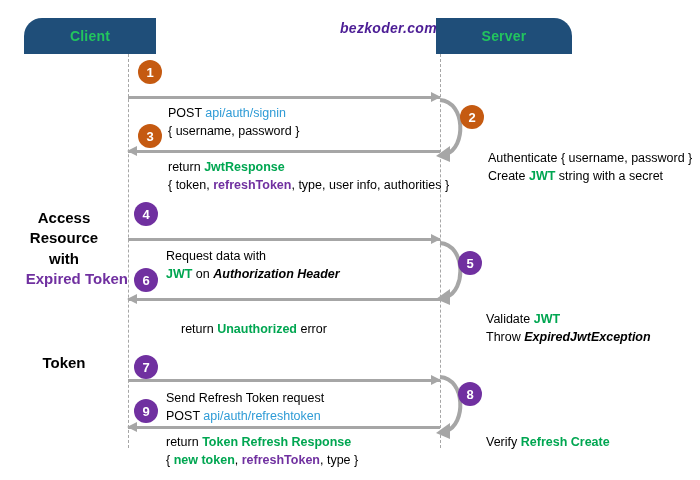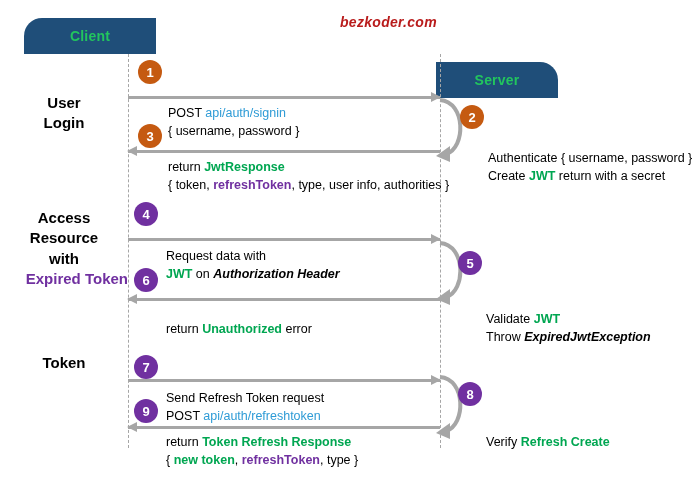--- a/index.html
+++ b/index.html
@@ -32,34 +32,33 @@
     justify-content: center;
     letter-spacing: .2px;
   }
   #actor-client {
     left: 24px;
     width: 132px;
     border-top-left-radius: 18px;
   }
   #actor-server {
     left: 436px;
-    width: 122px;
+    width: 136px;
     border-top-right-radius: 18px;
-    margin-top: 44px;
   }
 
   
   .watermark {
     position: absolute;
     left: 340px;
-    top: 14px;
+    top: 20px;
     font-size: 14px;
     font-style: italic;
     font-weight: bold;
-    color: #b91c1c;
+    color: #4c1d95;
     letter-spacing: .3px;
     white-space: nowrap;
   }
 
   
   .lifeline {
     position: absolute;
     top: 54px;
     height: 394px;
     width: 0;
@@ -166,24 +165,20 @@
   </div>
   <div class="actor-box" id="actor-server">
     <span>Server</span>
   </div>
 
   <div class="watermark">bezkoder.com</div>
 
   <div class="lifeline" id="lifeline-client"></div>
   <div class="lifeline" id="lifeline-server"></div>
 
-  <div class="phase-label" id="phase-user-login">
-    <div>User</div>
-    <div>Login</div>
-  </div>
   <div class="phase-label" id="phase-access">
     <div>Access</div>
     <div>Resource</div>
     <div>with</div>
     <div class="accent">Expired Token</div>
   </div>
   <div class="phase-label" id="phase-token-refresh">
     <div>Token</div>
   </div>
 
@@ -201,21 +196,21 @@
 
   <svg class="selfloop" style="top:96px;" viewBox="0 0 44 70">
     <path d="M 8 4 C 34 6, 34 52, 14 58" stroke="#a6a6a6" stroke-width="4" fill="none"></path>
     <polygon points="18,50 18,66 4,60" fill="#a6a6a6"></polygon>
   </svg>
   <div class="badge orange" style="top:105px; left:460px;">
     <span>2</span>
   </div>
   <div class="note" style="top:101px; left:488px;">
     <div><span>Authenticate { username, password }</span></div>
-    <div><span>Create </span><span class="green">JWT</span><span> return with a secret</span></div>
+    <div><span>Create </span><span class="green">JWT</span><span> string with a secret</span></div>
   </div>
 
   <div class="badge orange" style="top:124px; left:138px;">
     <span>3</span>
   </div>
   <div class="note" style="top:110px; left:168px;">
     <div><span>return </span><span class="green">JwtResponse</span></div>
     <div><span>{ token, </span><span class="purple">refreshToken</span><span>, type, user info, authorities }</span></div>
   </div>
   <div class="msg to-client" style="top:148px;">
@@ -243,21 +238,21 @@
     <span>5</span>
   </div>
   <div class="note" style="top:262px; left:486px;">
     <div><span>Validate </span><span class="green">JWT</span></div>
     <div><span>Throw </span><span class="bold">ExpiredJwtException</span></div>
   </div>
 
   <div class="badge purple" style="top:268px; left:134px;">
     <span>6</span>
   </div>
-  <div class="note" style="top:272px; left:166px;">
+  <div class="note" style="top:272px; left:181px;">
     <div><span>return </span><span class="green">Unauthorized</span><span> error</span></div>
   </div>
   <div class="msg to-client" style="top:296px;">
     <div class="line"></div>
     <div class="head"></div>
   </div>
 
   <div class="badge purple" style="top:355px; left:134px;">
     <span>7</span>
   </div>

